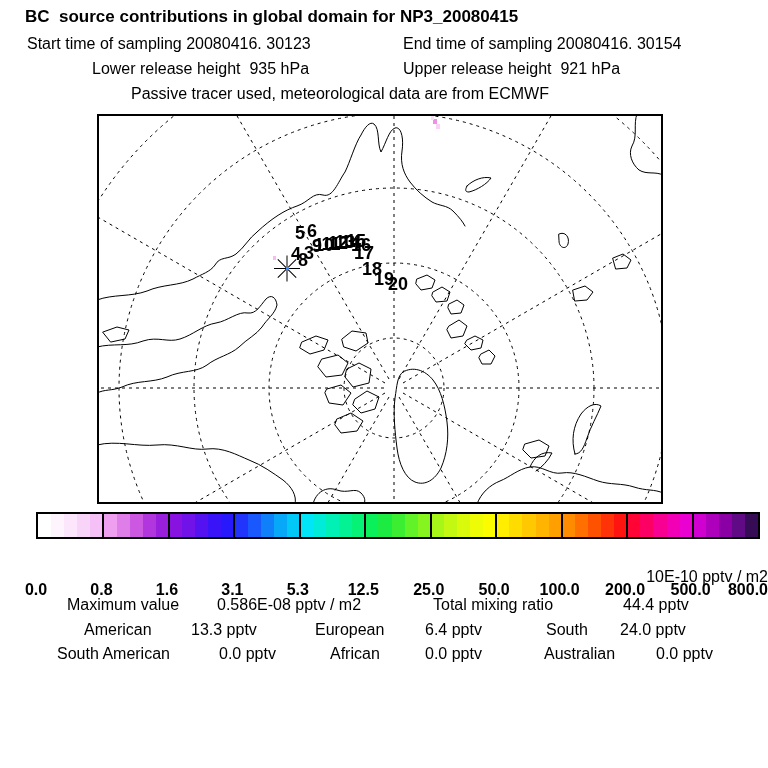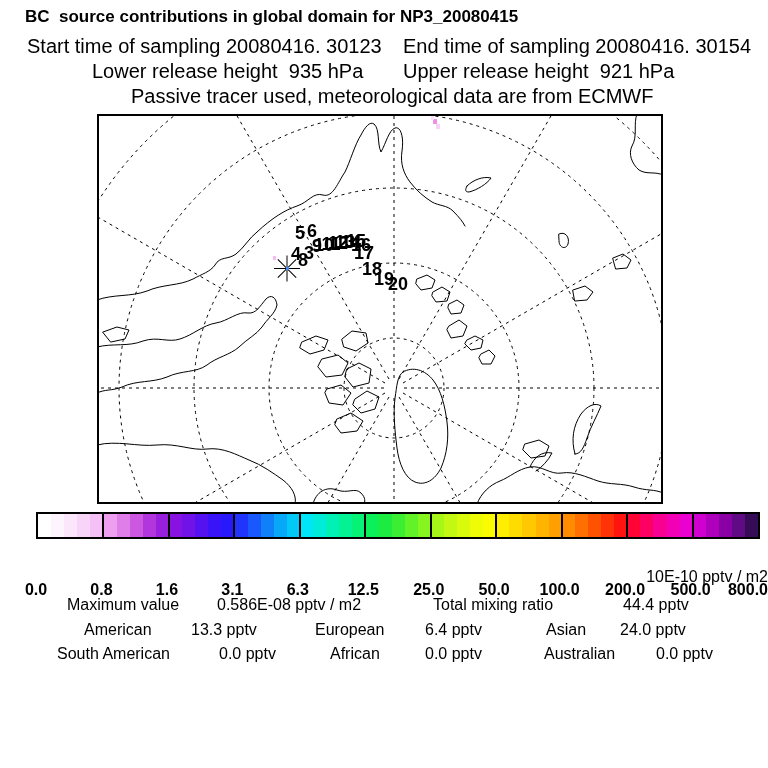--- a/index.html
+++ b/index.html
@@ -1,20 +1,20 @@
 <!DOCTYPE html>
 <html><head>
 <meta charset="utf-8">
 <style>
   html,body{margin:0;padding:0;background:#ffffff;}
   body{width:768px;height:768px;position:relative;overflow:hidden;
        font-family:"Liberation Sans","DejaVu Sans",sans-serif;color:#000;}
   .txt{position:absolute;white-space:pre;}
   .title{font-size:17px;font-weight:700;}
-  .sub{font-size:20px;font-weight:400;}
+  .sub{font-size:16px;font-weight:400;}
   #map{position:absolute;left:97px;top:114px;width:566px;height:390px;}
   #map svg{position:absolute;left:0;top:0;}
   .traj{position:absolute;font-size:18px;font-weight:700;transform:translate(-50%,-50%);line-height:1;}
   .plume{position:absolute;}
   .star{position:absolute;width:0;height:0;}
   .star .arm{position:absolute;left:-13px;top:-0.5px;width:26px;height:1px;background:#000;}
   .star .core{position:absolute;left:-1.5px;top:-1.5px;width:3px;height:3px;}
   #colorbar{position:absolute;left:36px;top:512px;width:720px;height:23px;
             border:2px solid #000;display:flex;box-sizing:content-box;}
   .cb-cell{flex:1 1 auto;height:100%;}
@@ -190,41 +190,41 @@
     <div class="cb-div" style="left: 457.182px;"></div>
     <div class="cb-div" style="left: 522.636px;"></div>
     <div class="cb-div" style="left: 588.091px;"></div>
     <div class="cb-div" style="left: 653.545px;"></div>
   </div>
 <div id="cb-ticks">
     <span class="cb-tick" style="left: 36px;">0.0</span>
     <span class="cb-tick" style="left: 101.455px;">0.8</span>
     <span class="cb-tick" style="left: 166.909px;">1.6</span>
     <span class="cb-tick" style="left: 232.364px;">3.1</span>
-    <span class="cb-tick" style="left: 297.818px;">6.3</span>
+    <span class="cb-tick" style="left: 297.818px;">5.3</span>
     <span class="cb-tick" style="left: 363.273px;">12.5</span>
     <span class="cb-tick" style="left: 428.727px;">25.0</span>
     <span class="cb-tick" style="left: 494.182px;">50.0</span>
     <span class="cb-tick" style="left: 559.636px; text-align: center;">100.0</span>
     <span class="cb-tick" style="left: 625.091px;">200.0</span>
     <span class="cb-tick" style="left: 690.545px;">500.0</span>
     <span class="cb-tick" style="left: 756px; transform: translateX(-70%);">800.0</span>
   </div>
 <div id="unit-line">10E-10 pptv / m2</div>
 
 <span class="s16" style="left:67px;top:596px">Maximum value</span>
 <span class="s16" style="left:217px;top:596px">0.586E-08 pptv / m2</span>
 <span class="s16" style="left:433px;top:596px">Total mixing ratio</span>
 <span class="s16" style="left:623px;top:596px">44.4 pptv</span>
 
 <span class="s16" style="left:84px;top:621px">American</span>
 <span class="s16" style="left:191px;top:621px">13.3 pptv</span>
 <span class="s16" style="left:315px;top:621px">European</span>
 <span class="s16" style="left:425px;top:621px">6.4 pptv</span>
-<span class="s16" style="left:546px;top:621px">Asian</span>
+<span class="s16" style="left:546px;top:621px">South</span>
 <span class="s16" style="left:620px;top:621px">24.0 pptv</span>
 
 <span class="s16" style="left:57px;top:645px">South American</span>
 <span class="s16" style="left:219px;top:645px">0.0 pptv</span>
 <span class="s16" style="left:330px;top:645px">African</span>
 <span class="s16" style="left:425px;top:645px">0.0 pptv</span>
 <span class="s16" style="left:544px;top:645px">Australian</span>
 <span class="s16" style="left:656px;top:645px">0.0 pptv</span>
 
 </body></html>

